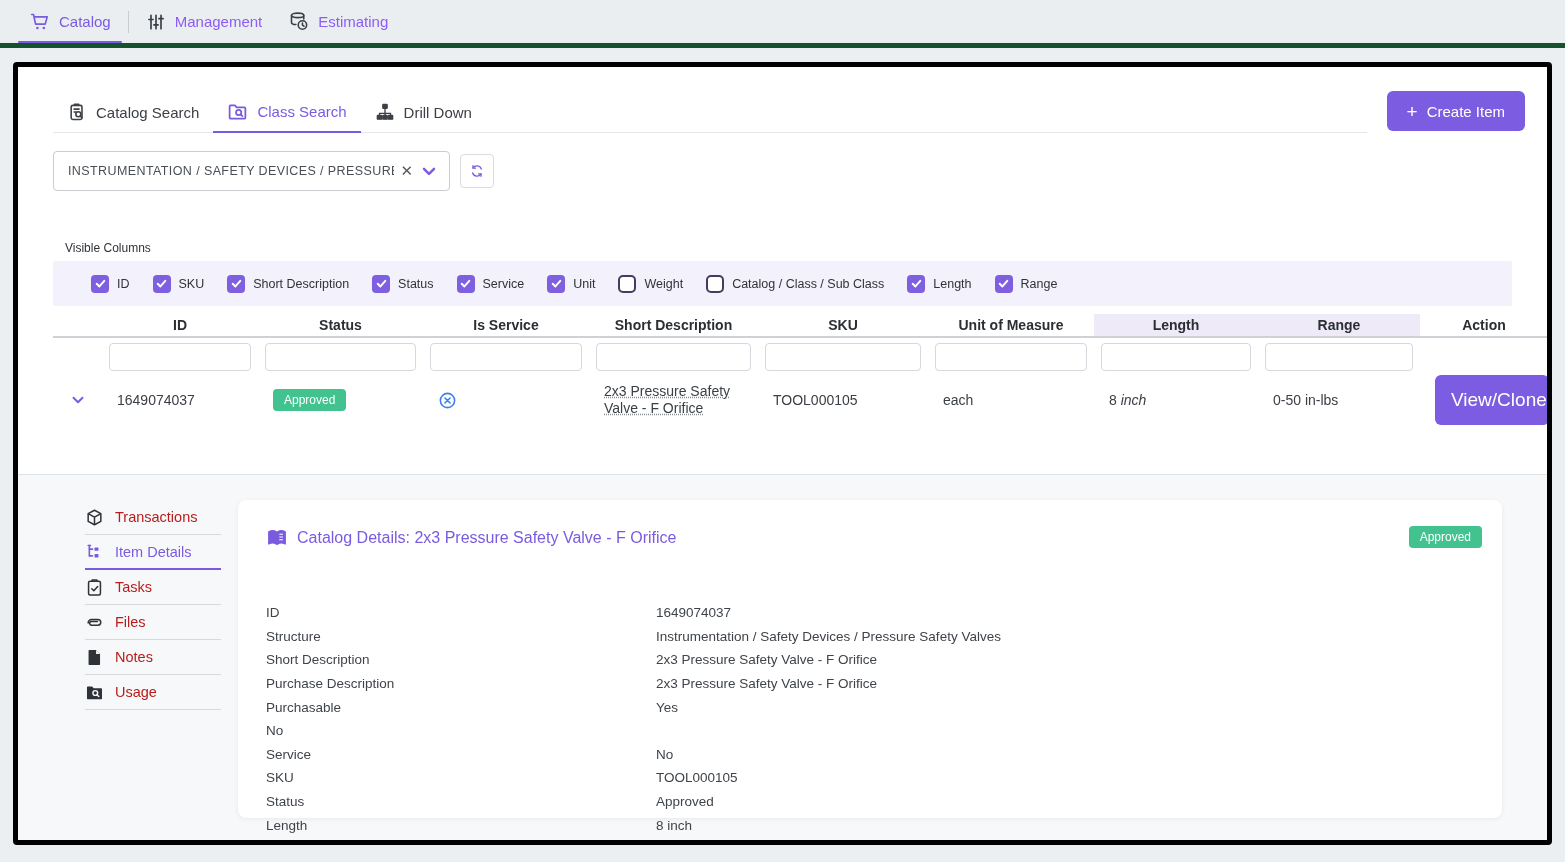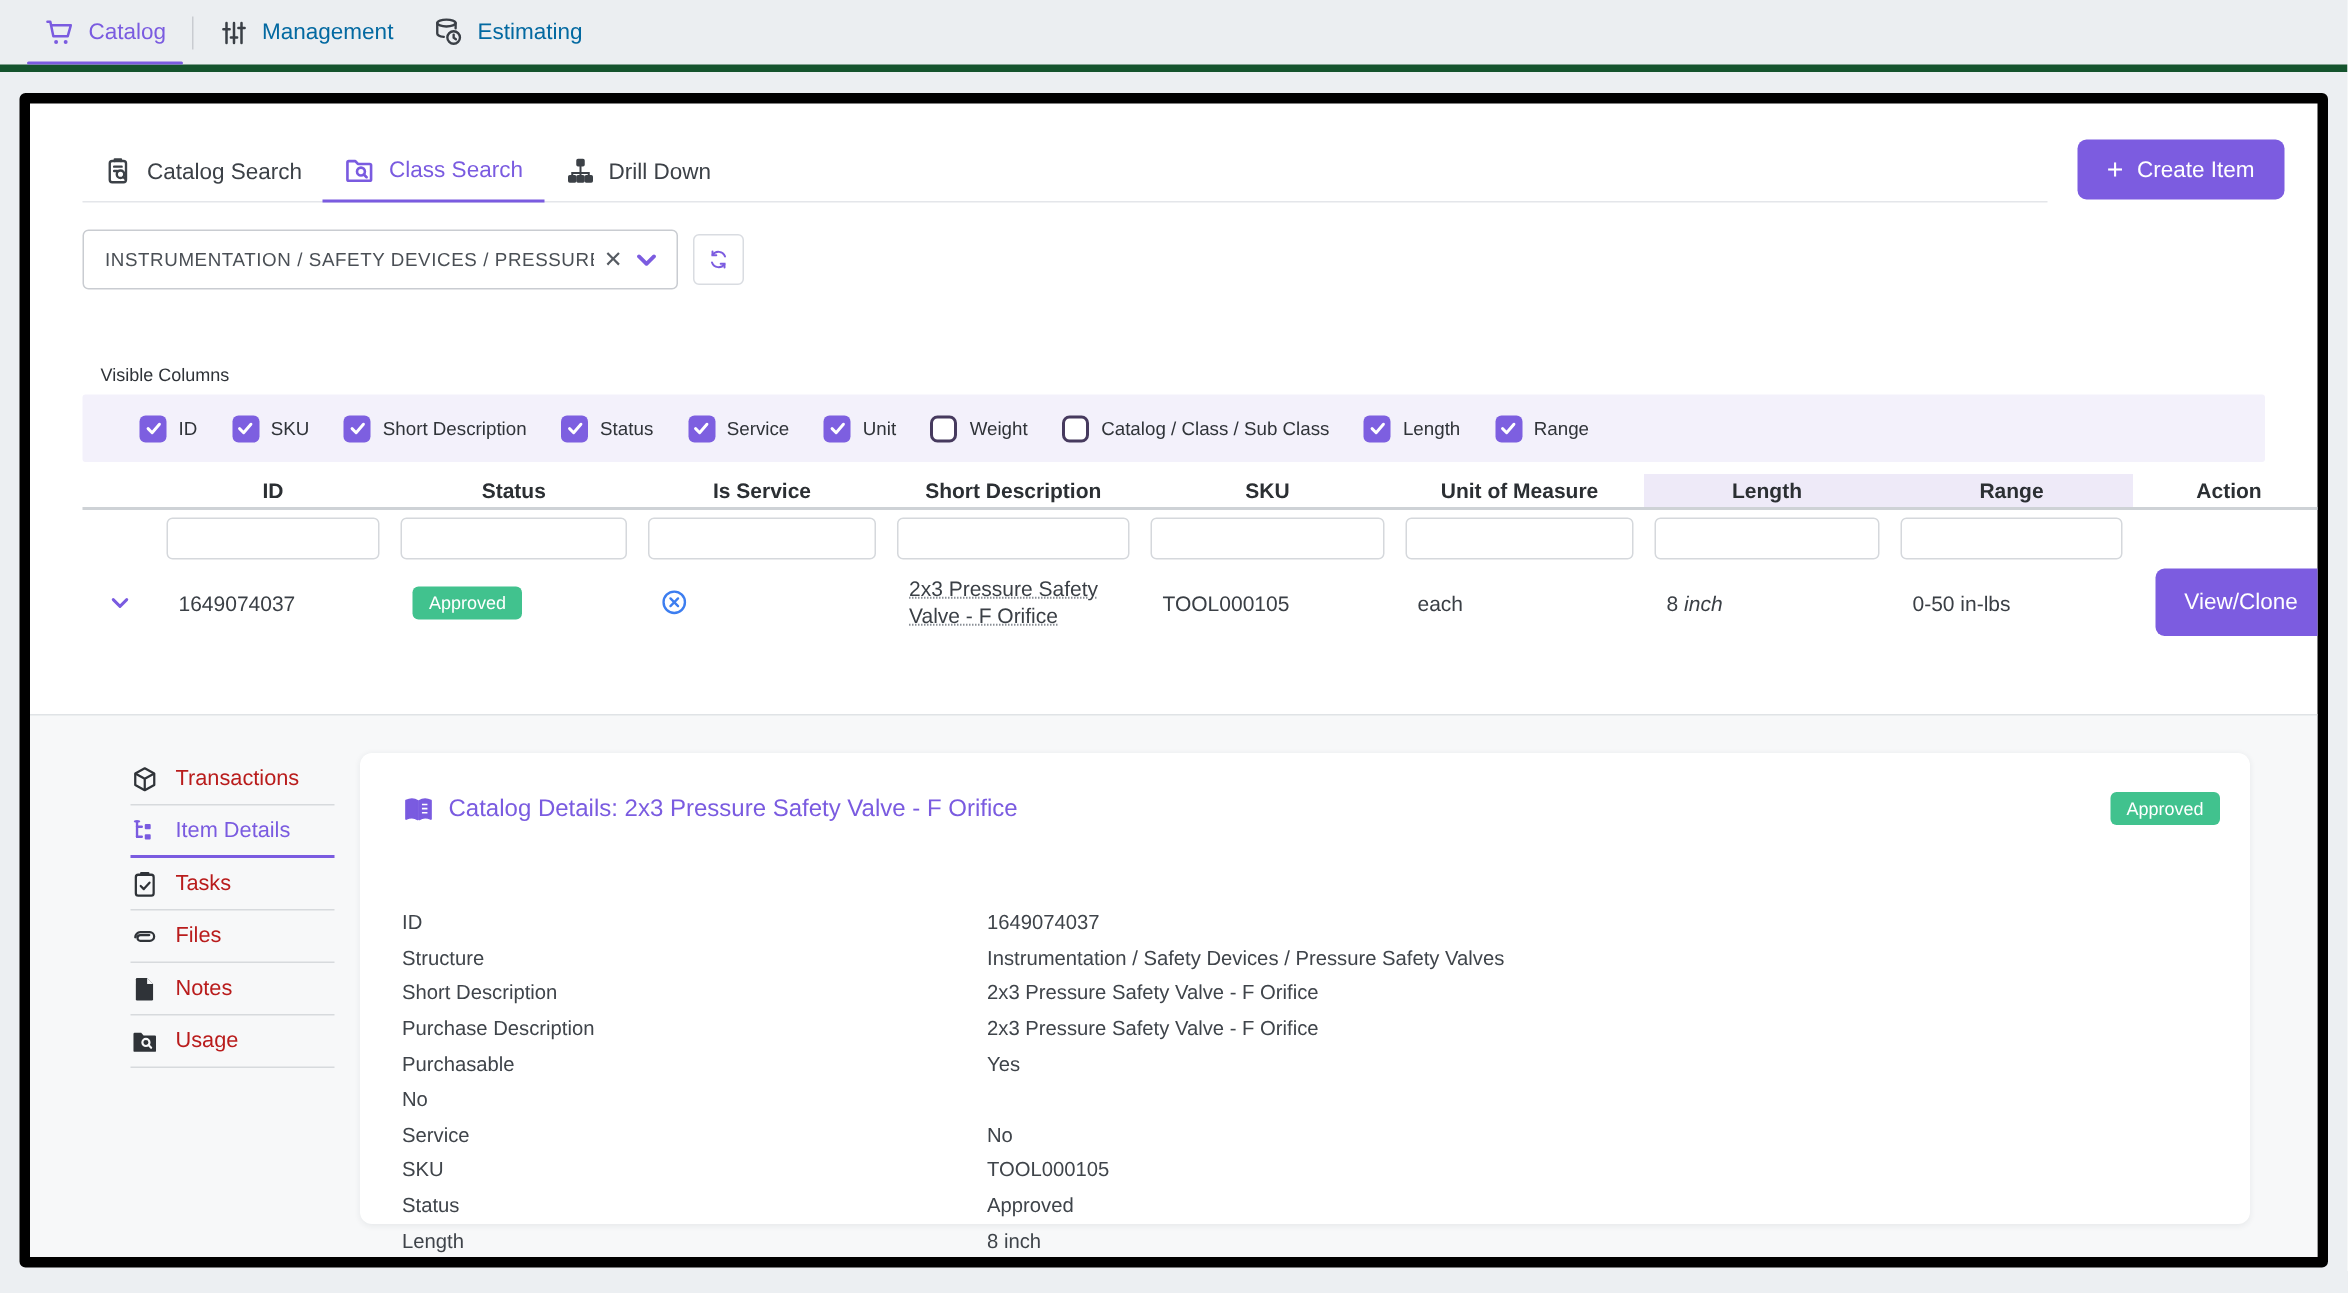--- a/index.html
+++ b/index.html
@@ -10,33 +10,33 @@
   }
   svg { display:block; }
 
   
   .topnav {
     height:48px; background:#ebeef1; border-bottom:5px solid #14532d;
     display:flex; align-items:stretch; padding-left:16px;
   }
   .nav-item {
     display:flex; align-items:center; gap:9px; padding:0 13px;
-    font-size:15px; color:#0369a1; cursor:pointer; position:relative;
+    font-size:15px; color:#8b5cf6; cursor:pointer; position:relative;
   }
   .nav-item.active { color:#7a5be0; }
   .nav-item.active::after {
     content:""; position:absolute; left:2px; right:2px; bottom:0;
     height:2px; background:#7a5be0; border-radius:2px;
   }
   .nav-sep { width:1px; height:22px; background:#c9ccd1; align-self:center; margin:0 4px; }
 
   
   .card {
     position:absolute; left:13px; top:62px; width:1539px; height:783px;
-    background:#fff; border:7px solid #000000; border-radius:4px; overflow:hidden;
+    background:#fff; border:5px solid #000000; border-radius:4px; overflow:hidden;
   }
 
   
   .toolbar-row { display:flex; align-items:flex-start; margin:24px 22px 0 35px; }
   .tabs-wrap { flex:1; display:flex; align-items:stretch; border-bottom:1px solid #e4e6ea; height:42px; }
   .subtab {
     display:flex; align-items:center; gap:9px; padding:0 14px; font-size:15px;
     color:#3c4147; cursor:pointer; margin-bottom:-1px;
   }
   .subtab.active { color:#7a5be0; border-bottom:2px solid #7a5be0; }
@@ -95,21 +95,21 @@
     border-radius:4px; padding:4px 11px;
   }
   .link-desc {
     color:#3a3f45; border-bottom:0; text-decoration:underline dotted #8a8f96; cursor:pointer;
     display:inline; line-height:1.25;
   }
   .desc-cell { line-height:1.25; padding-right:18px; }
   .unit-italic { font-style:italic; }
   .btn-action {
     background:#7c5ce0; color:#fff; border:none; border-radius:6px; font-family:inherit;
-    font-size:15px; padding:14px 16px; cursor:pointer; width:114px;
+    font-size:19px; padding:14px 16px; cursor:pointer; width:114px;
   }
 
   
   .expanded {
     position:absolute; left:0; right:0; top:407px; bottom:0;
     background:#f7f8f9; border-top:1px solid #e0e3e6; display:flex; padding:25px 45px 22px 67px;
   }
   .detail-menu { width:136px; flex-shrink:0; }
   .menu-item {
     display:flex; align-items:center; gap:11px; height:35px; font-size:14.5px; color:#b91c1c;

